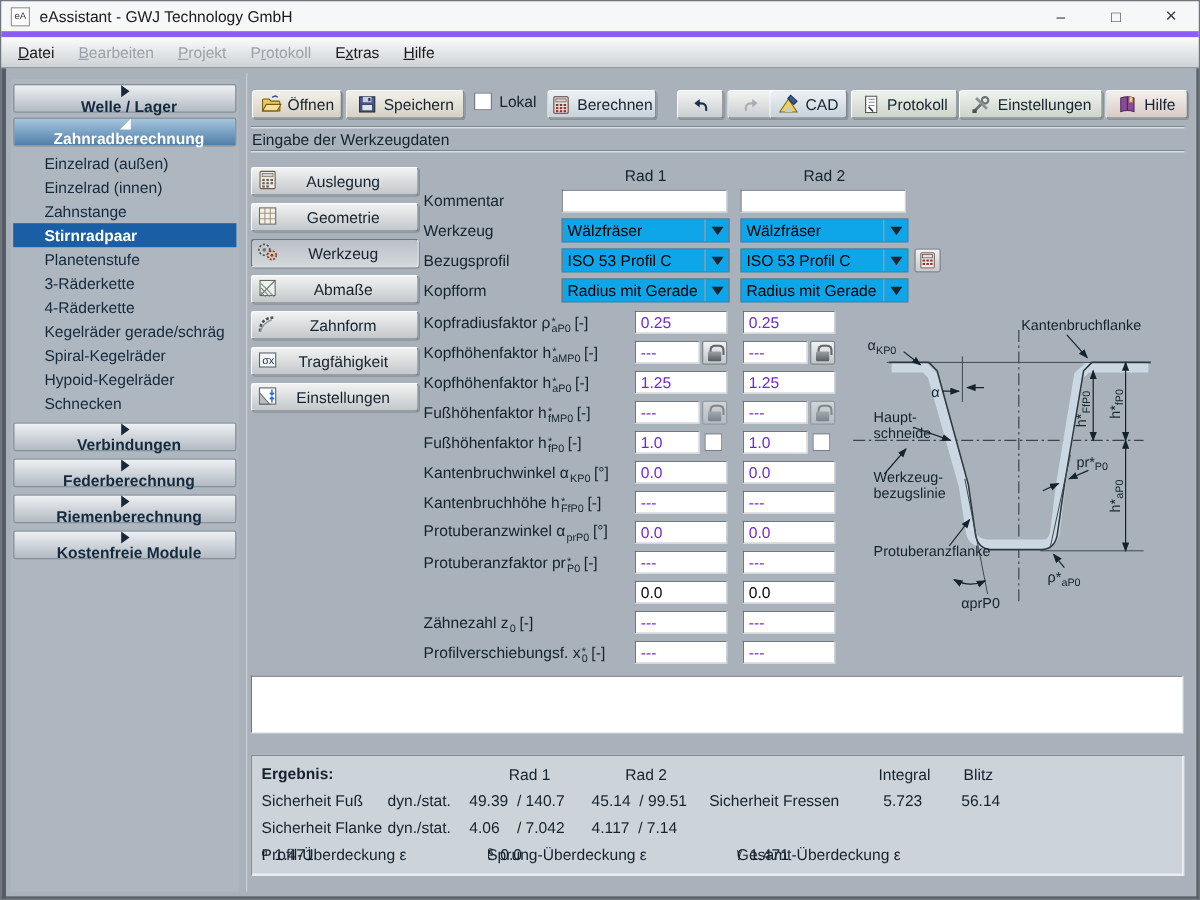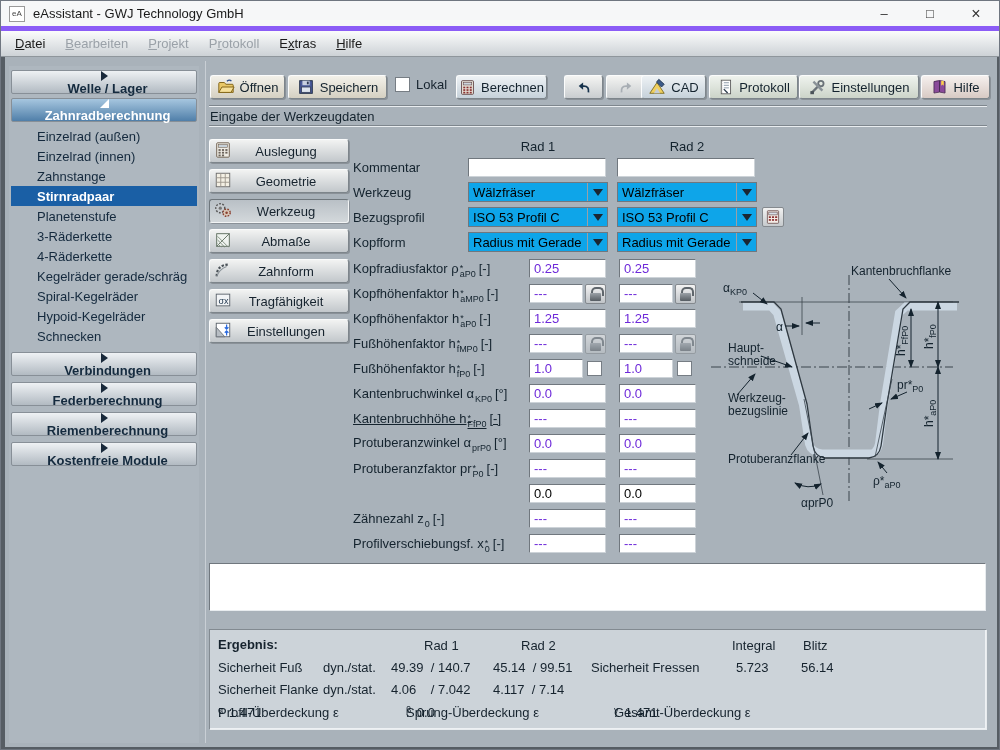--- a/index.html
+++ b/index.html
@@ -495,21 +495,21 @@
           <span>Kantenbruchwinkel α</span>
           <span class="ss">
             <i></i>
             <i>KP0</i>
           </span>
           <span class="funit">[°]</span>
         </div>
       <input class="field ro c1n" style="top: 323px;" value="0.0">
       <input class="field ro c2n" style="top: 323px;" value="0.0">
 
-      <div class="flabel" style="top:348px;height:19px;text-decoration:underline;">
+      <div class="flabel" style="top:348px;height:19px;">
           <span>Kantenbruchhöhe h</span>
           <span class="ss">
             <i>*</i>
             <i>FfP0</i>
           </span>
           <span class="funit">[-]</span>
         </div>
       <input class="field ro c1n" style="top: 348px;" value="---">
       <input class="field ro c2n" style="top: 348px;" value="---">
 

